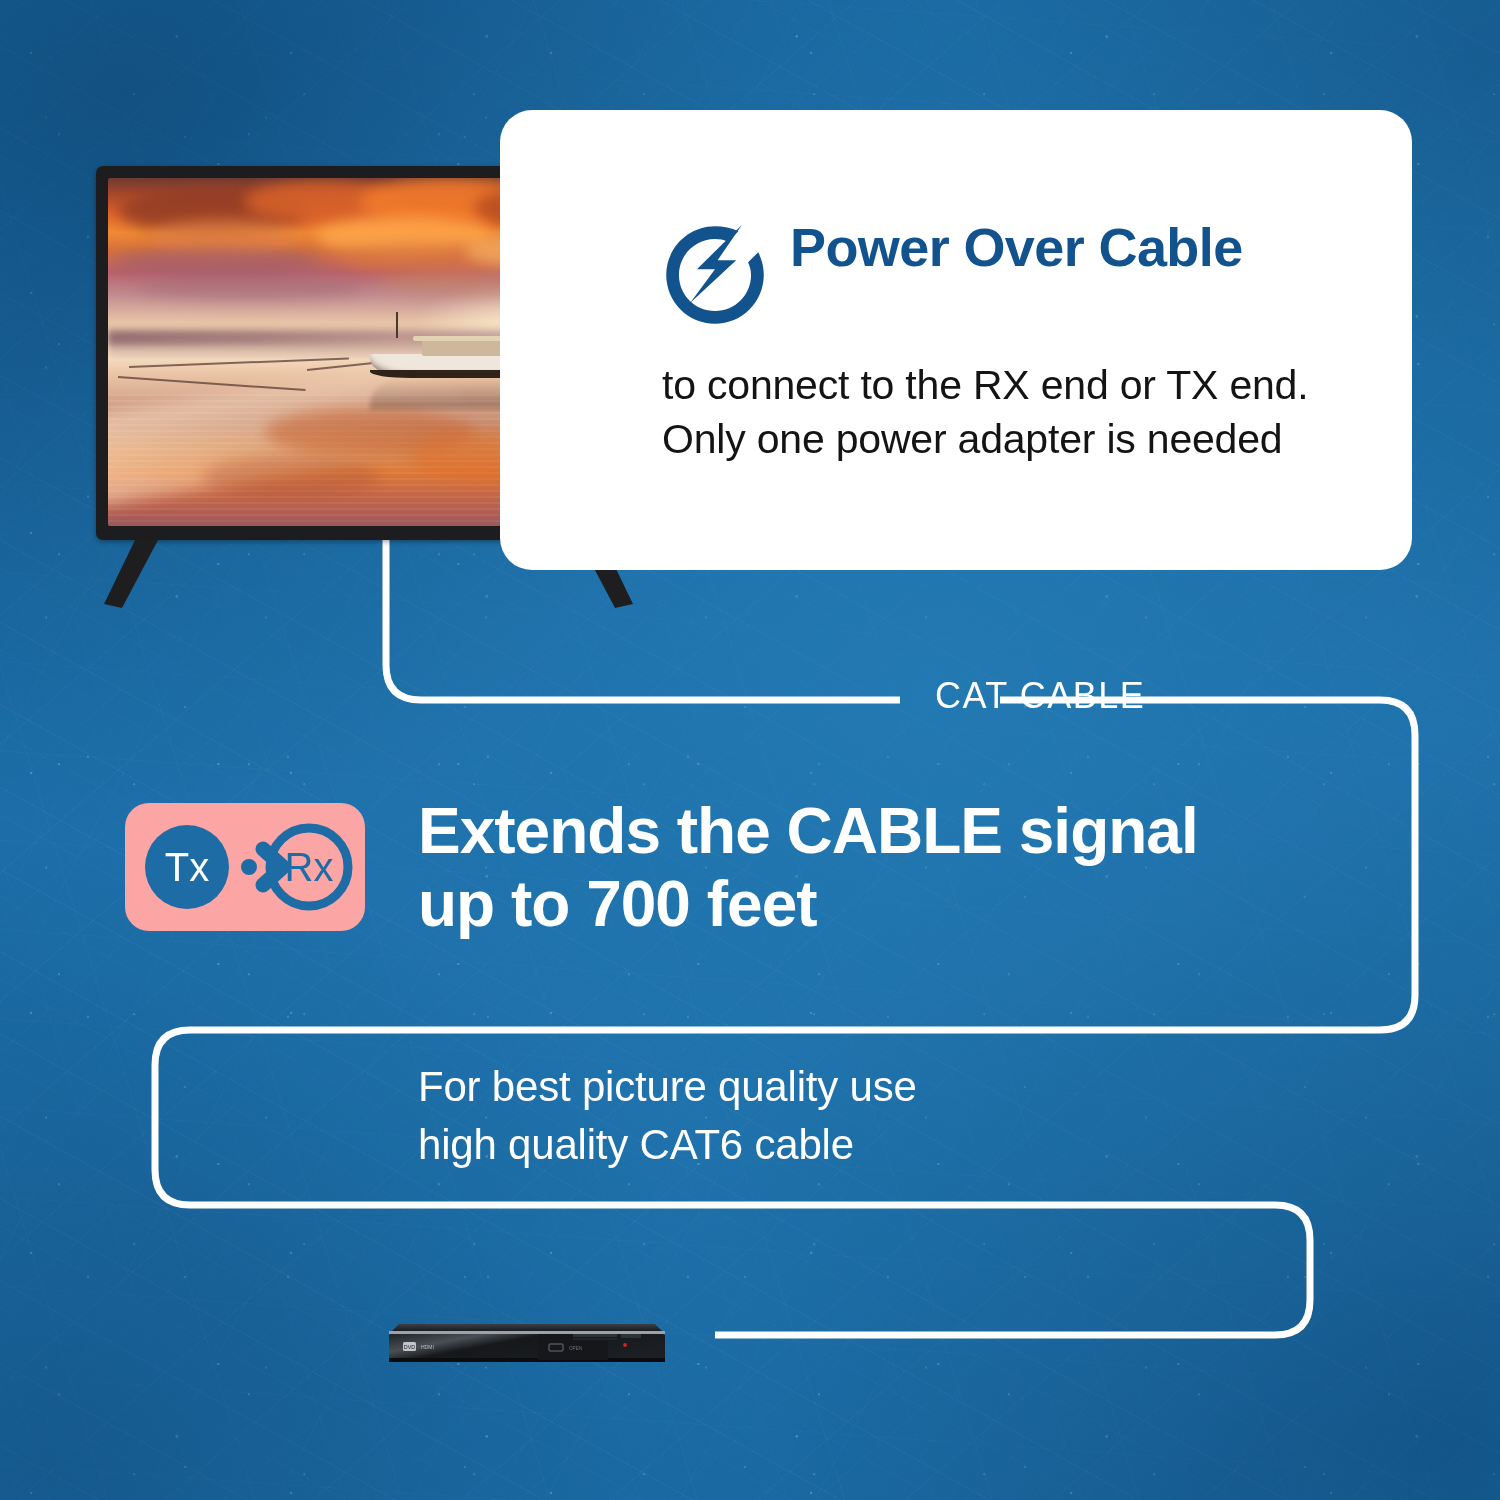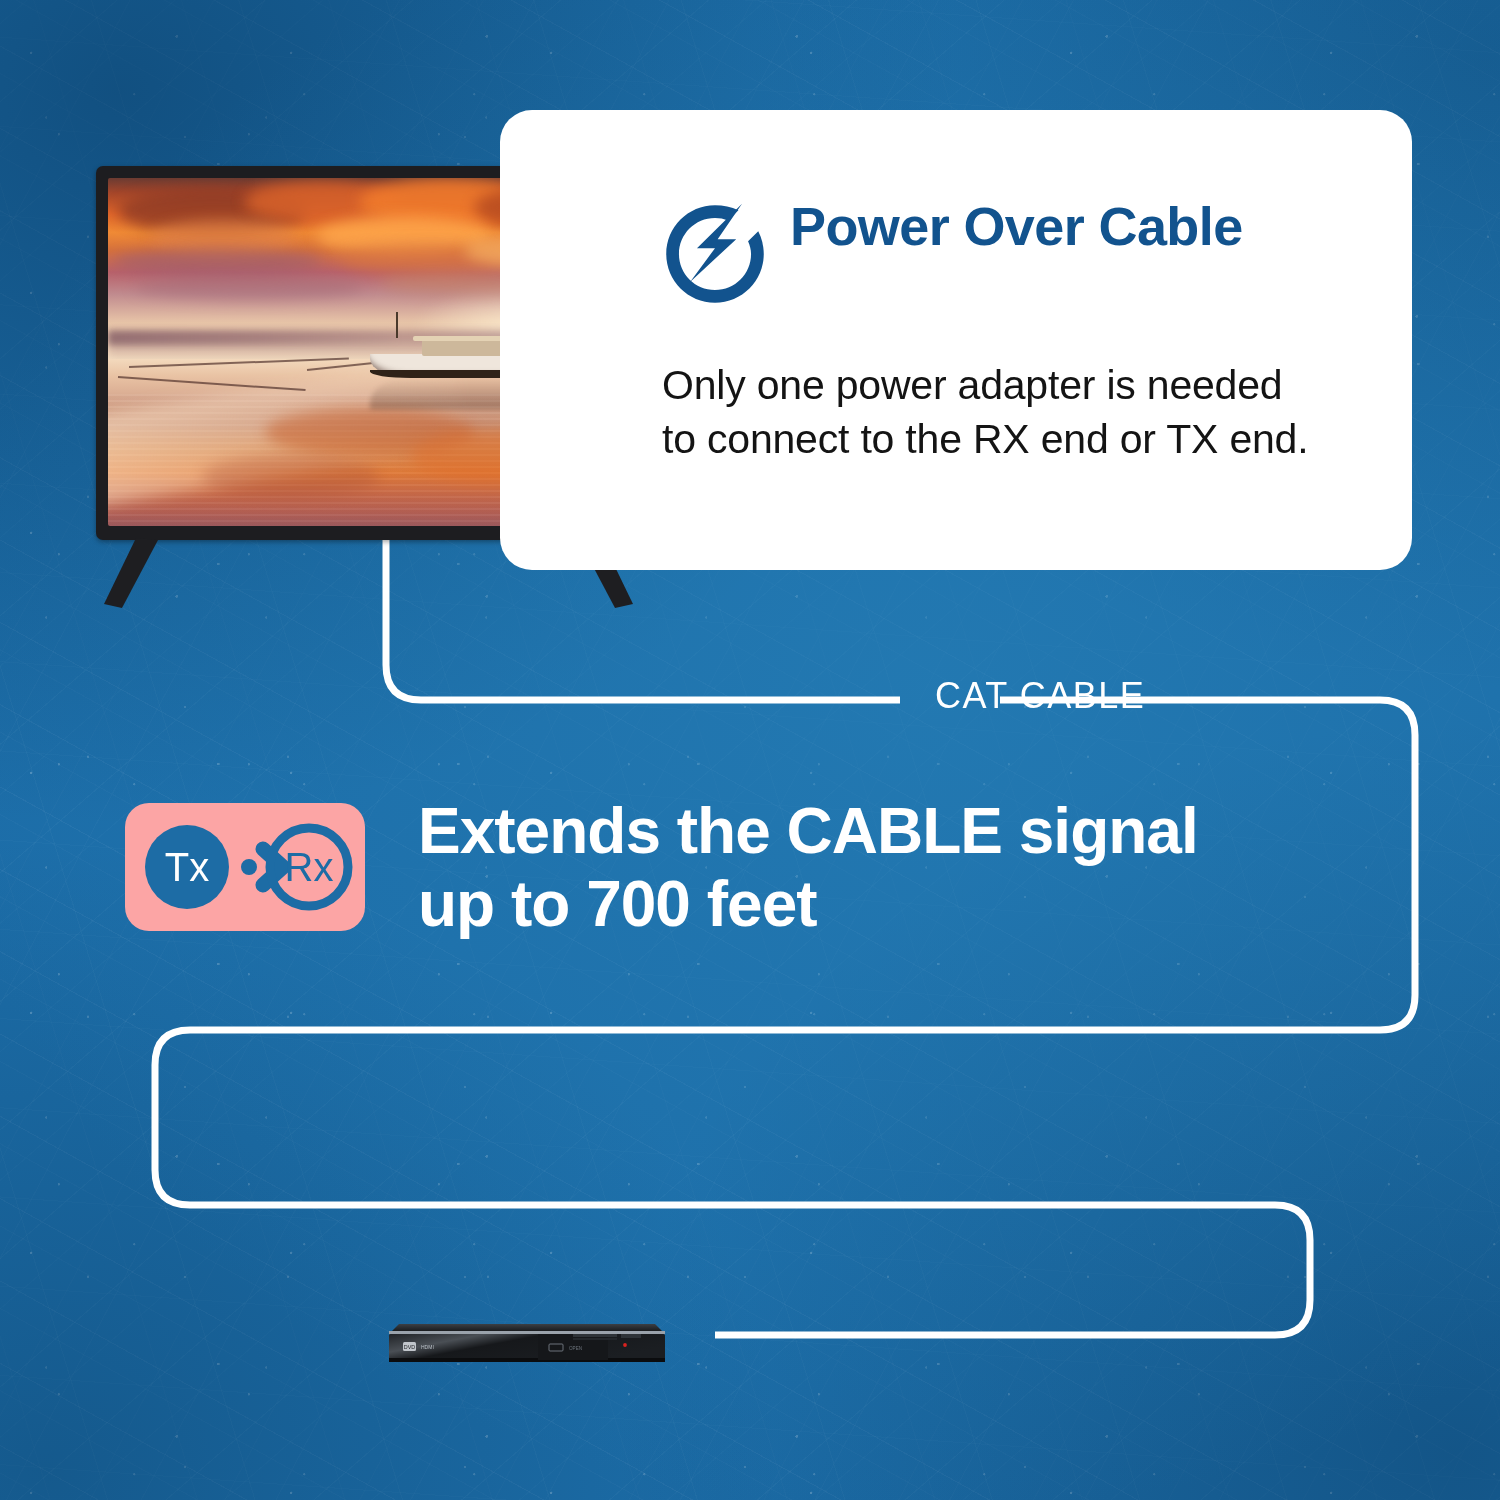--- a/index.html
+++ b/index.html
@@ -62,21 +62,21 @@
 
   
   .cable{position:absolute;left:0;top:0;width:1500px;height:1500px;}
 
   
   .card{
     position:absolute;left:500px;top:110px;width:912px;height:460px;
     background:#fff;border-radius:32px;
   }
   .card-head{
-    position:absolute;left:162px;top:87px;width:712px;
+    position:absolute;left:162px;top:108px;width:712px;
     display:flex;align-items:flex-start;gap:22px;
   }
   .poc-icon{flex:0 0 auto;margin-top:4px;}
   .poc-title{
     color:#12538e;font-weight:bold;font-size:54px;line-height:1.1;
     letter-spacing:-.6px;font-family:"Liberation Sans",sans-serif;
   }
   .card-body{
     position:absolute;left:162px;top:248px;width:730px;
     color:#141414;font-size:41px;line-height:1.32;letter-spacing:-.2px;
@@ -219,22 +219,22 @@
     <div class="card-head">
       <svg class="poc-icon" width="106" height="106" viewBox="0 0 100 100">
         <path fill="#12538e" d="M50 4C24.6 4 4 24.6 4 50s20.6 46 46 46 46-20.6 46-46c0-7.7-1.9-15-5.2-21.4l-9.6 9.3C83 42.1 84 45.9 84 50c0 18.8-15.2 34-34 34S16 68.8 16 50 31.2 16 50 16c4.3 0 8.4.8 12.2 2.3l9.9-9.6C65.3 5.6 57.9 4 50 4z"></path>
         <path fill="#12538e" d="M75.5 2.5 33 44.5h17L26.5 76.5 70 36H52.5z"></path>
       </svg>
       <div class="poc-title">
         <div>Power Over Cable</div>
       </div>
     </div>
     <div class="card-body">
+      <div>to connect to the RX end or TX end.</div>
       <div>Only one power adapter is needed</div>
-      <div>to connect to the RX end or TX end.</div>
     </div>
   </div>
 
   <div class="catlabel">CAT CABLE</div>
 
   <div class="txrx">
     <svg width="240" height="128" viewBox="0 0 240 128">
       <circle cx="62" cy="64" r="42" fill="#1d6ca5"></circle>
       <text x="62" y="64" fill="#ffffff" font-family="Liberation Sans, sans-serif" font-size="40" text-anchor="middle" dominant-baseline="central">Tx</text>
       <circle cx="124" cy="64" r="8" fill="#1d6ca5"></circle>
@@ -242,20 +242,24 @@
       <circle cx="184" cy="64" r="39" fill="none" stroke="#1d6ca5" stroke-width="9"></circle>
       <text x="184" y="64" fill="#1d6ca5" font-family="Liberation Sans, sans-serif" font-size="40" text-anchor="middle" dominant-baseline="central">Rx</text>
     </svg>
   </div>
 
   <div class="headline">
     <div>Extends the CABLE signal</div>
     <div>up to 700 feet</div>
   </div>
 
+  <div class="tip">
+    <div>For best picture quality use</div>
+    <div>high quality CAT6 cable</div>
+  </div>
 
   <svg class="dvd" viewBox="0 0 288 58">
     <defs>
       <linearGradient id="topg" x1="0" y1="0" x2="0" y2="1">
         <stop offset="0" stop-color="#3b3f44"></stop>
           <stop offset="1" stop-color="#15171a"></stop>
       </linearGradient>
       <linearGradient id="faceg" x1="0" y1="0" x2="1" y2="0.5">
         <stop offset="0" stop-color="#202327"></stop>
           <stop offset="0.28" stop-color="#4a4f55"></stop>

